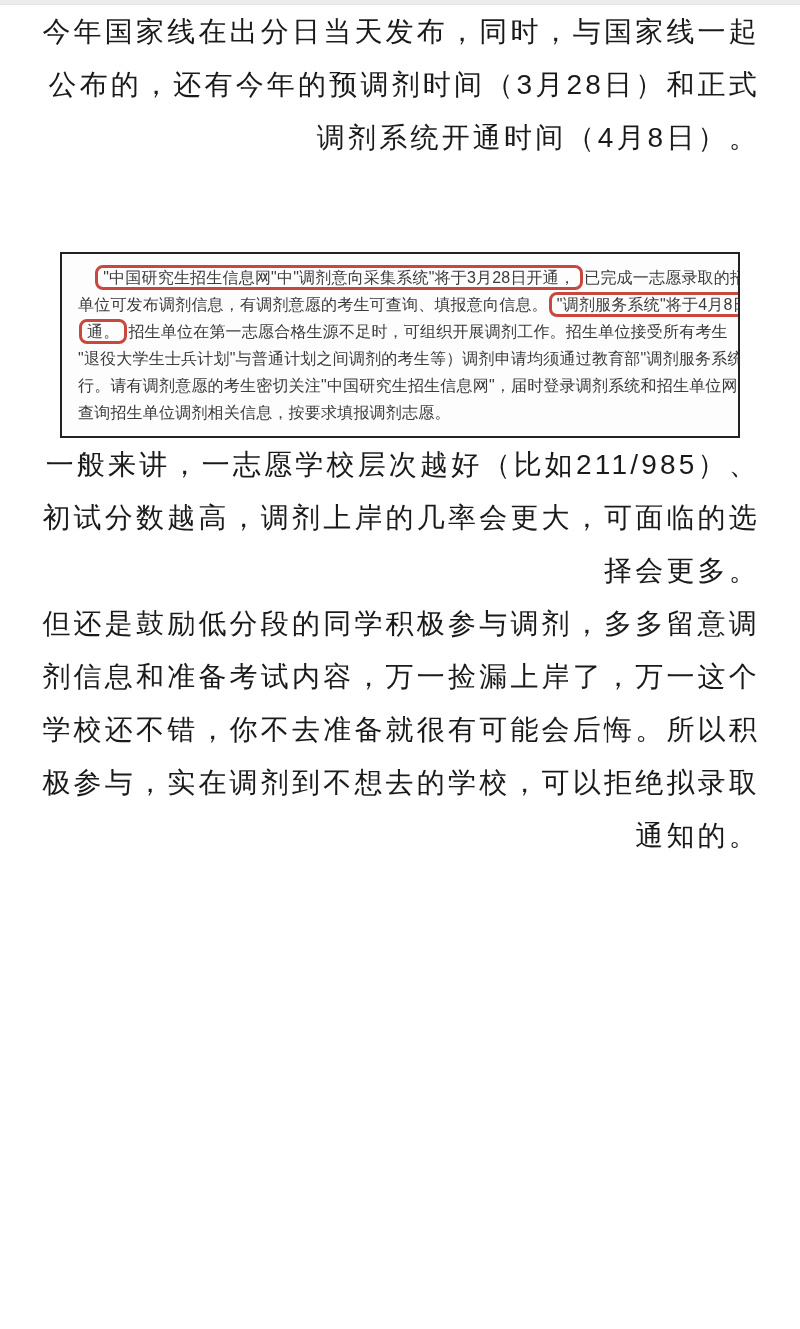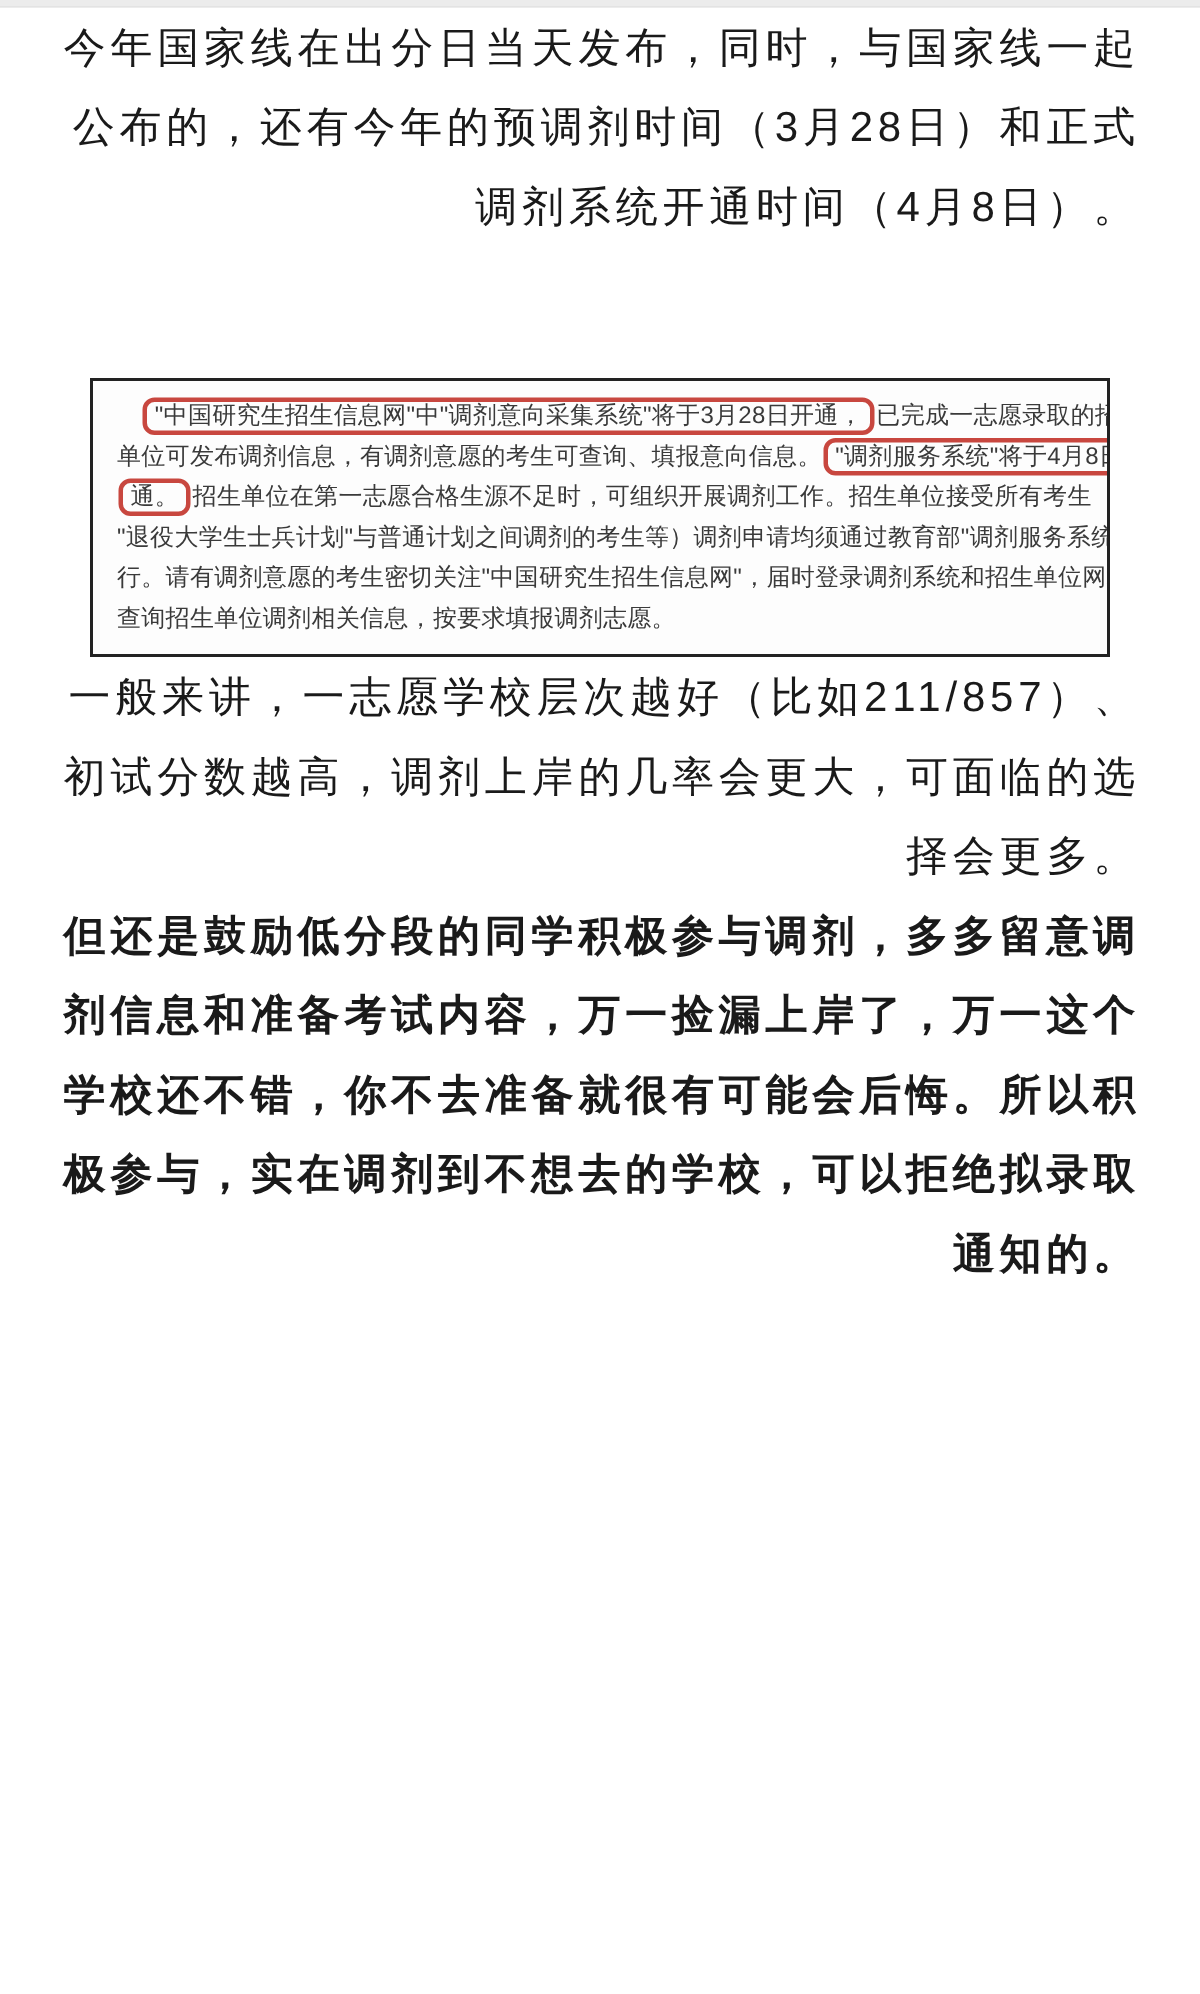--- a/index.html
+++ b/index.html
@@ -20,21 +20,21 @@
     margin:0;
     font-size:28px;
     line-height:53px;
     letter-spacing:3.2px;
     color:#1a1a1a;
     text-align:right;
   }
   .p1{margin-top:18px;}
   .p2{margin-top:62px;}
   .p3{margin-top:73px;}
-  .p4{margin-top:56px;font-weight:bold;}
+  .p4{margin-top:56px;}
   .seg-bold{font-weight:700;}
   .seg-underline{
     border-bottom:4px solid #111;
     padding-bottom:5px;
   }
   
   figure.quote{
     margin:88px 20px 0 20px;
     border:2px solid #222222;
     background:#fdfdfd;
@@ -77,17 +77,17 @@
   <figure class="quote">
     <div class="quote-line"><span>　</span><span class="rbox">"中国研究生招生信息网"中"调剂意向采集系统"将于3月28日开通，</span><span>已完成一志愿录取的招生</span></div>
     <div class="quote-line"><span>单位可发布调剂信息，有调剂意愿的考生可查询、填报意向信息。</span><span class="rbox">"调剂服务系统"将于4月8日开</span><span></span></div>
     <div class="quote-line"><span></span><span class="rbox">通。</span><span>招生单位在第一志愿合格生源不足时，可组织开展调剂工作。招生单位接受所有考生（含报考</span></div>
     <div class="quote-line"><span>"退役大学生士兵计划"与普通计划之间调剂的考生等）调剂申请均须通过教育部"调剂服务系统"进</span><span></span></div>
     <div class="quote-line"><span>行。请有调剂意愿的考生密切关注"中国研究生招生信息网"，届时登录调剂系统和招生单位网站，</span><span></span></div>
     <div class="quote-line"><span>查询招生单位调剂相关信息，按要求填报调剂志愿。</span><span></span></div>
   </figure>
 
 
-  <p class="body-para p3">一般来讲，一志愿学校层次越好（比如211/857）、初试分数越高，调剂上岸的几率会更大，可面临的选择会更多。</p>
+  <p class="body-para p3">一般来讲，一志愿学校层次越好（比如211/985）、初试分数越高，调剂上岸的几率会更大，可面临的选择会更多。</p>
 
   <p class="body-para p4">但还是鼓励低分段的同学积极参与调剂，多多留意调剂信息和准备考试内容，万一捡漏上岸了，万一这个学校还不错，你不去准备就很有可能会后悔。所以积极参与，实在调剂到不想去的学校，可以拒绝拟录取通知的。</p>
 
 </main>
 
 </body></html>

